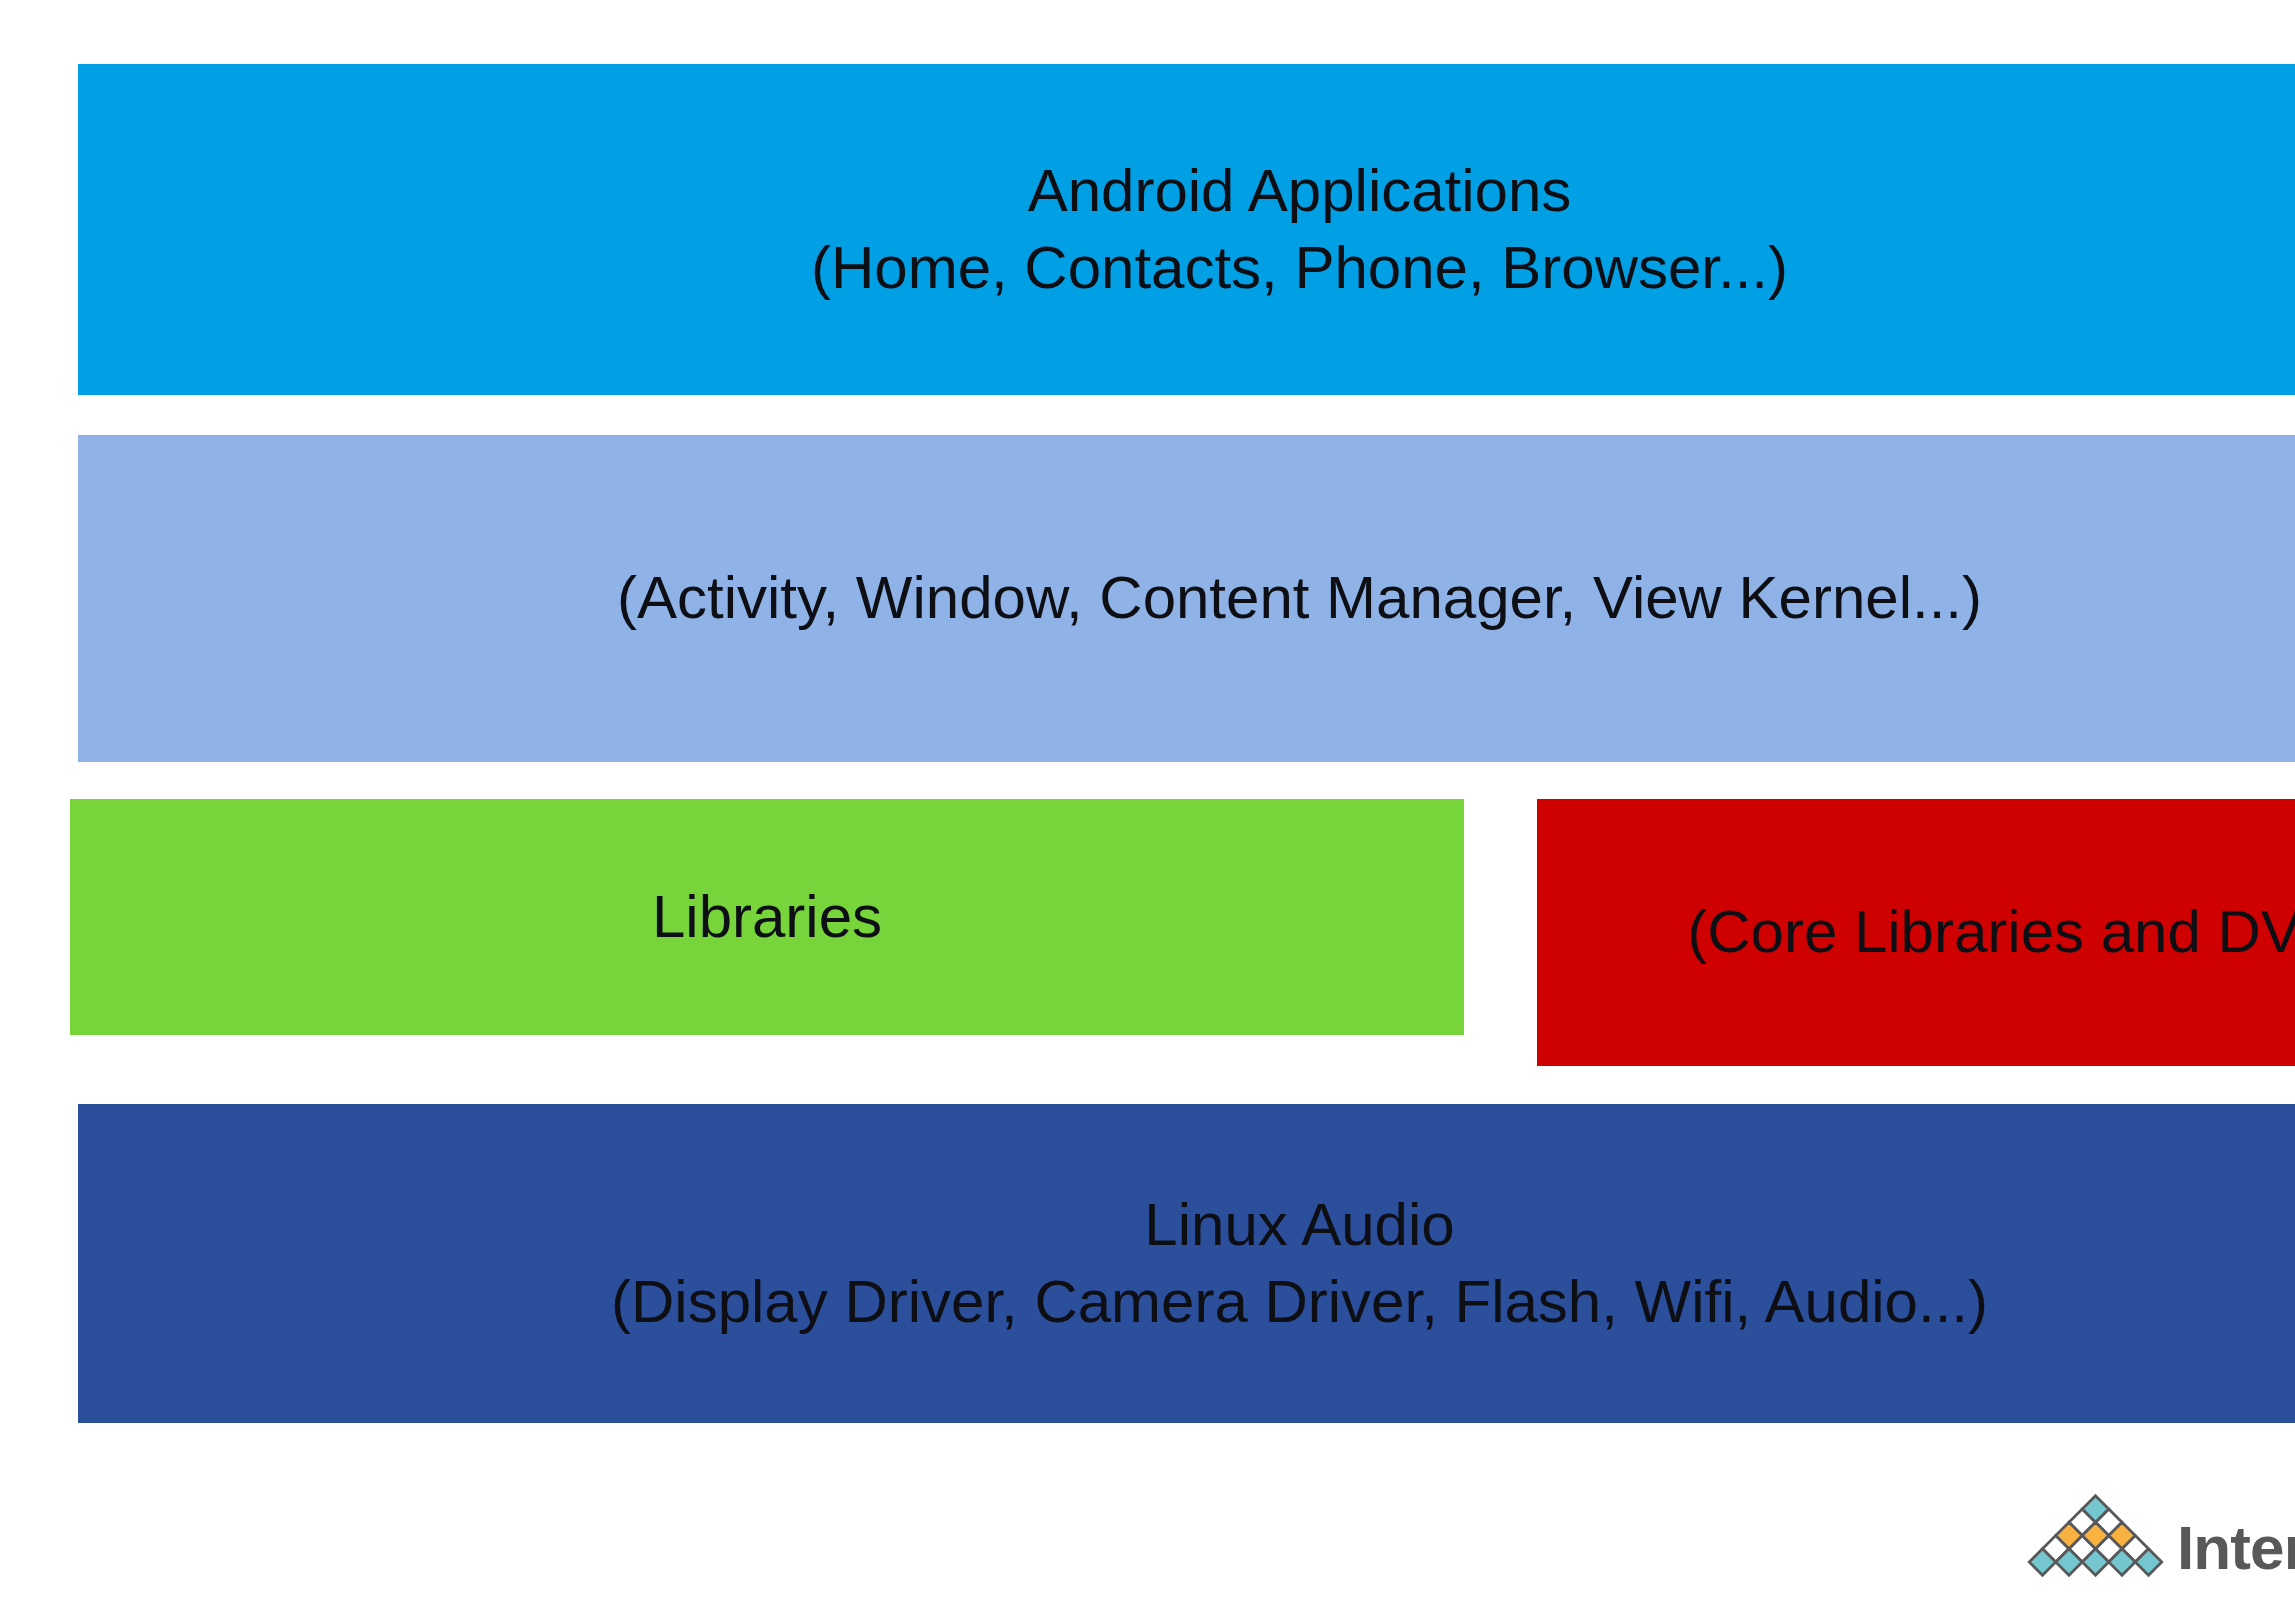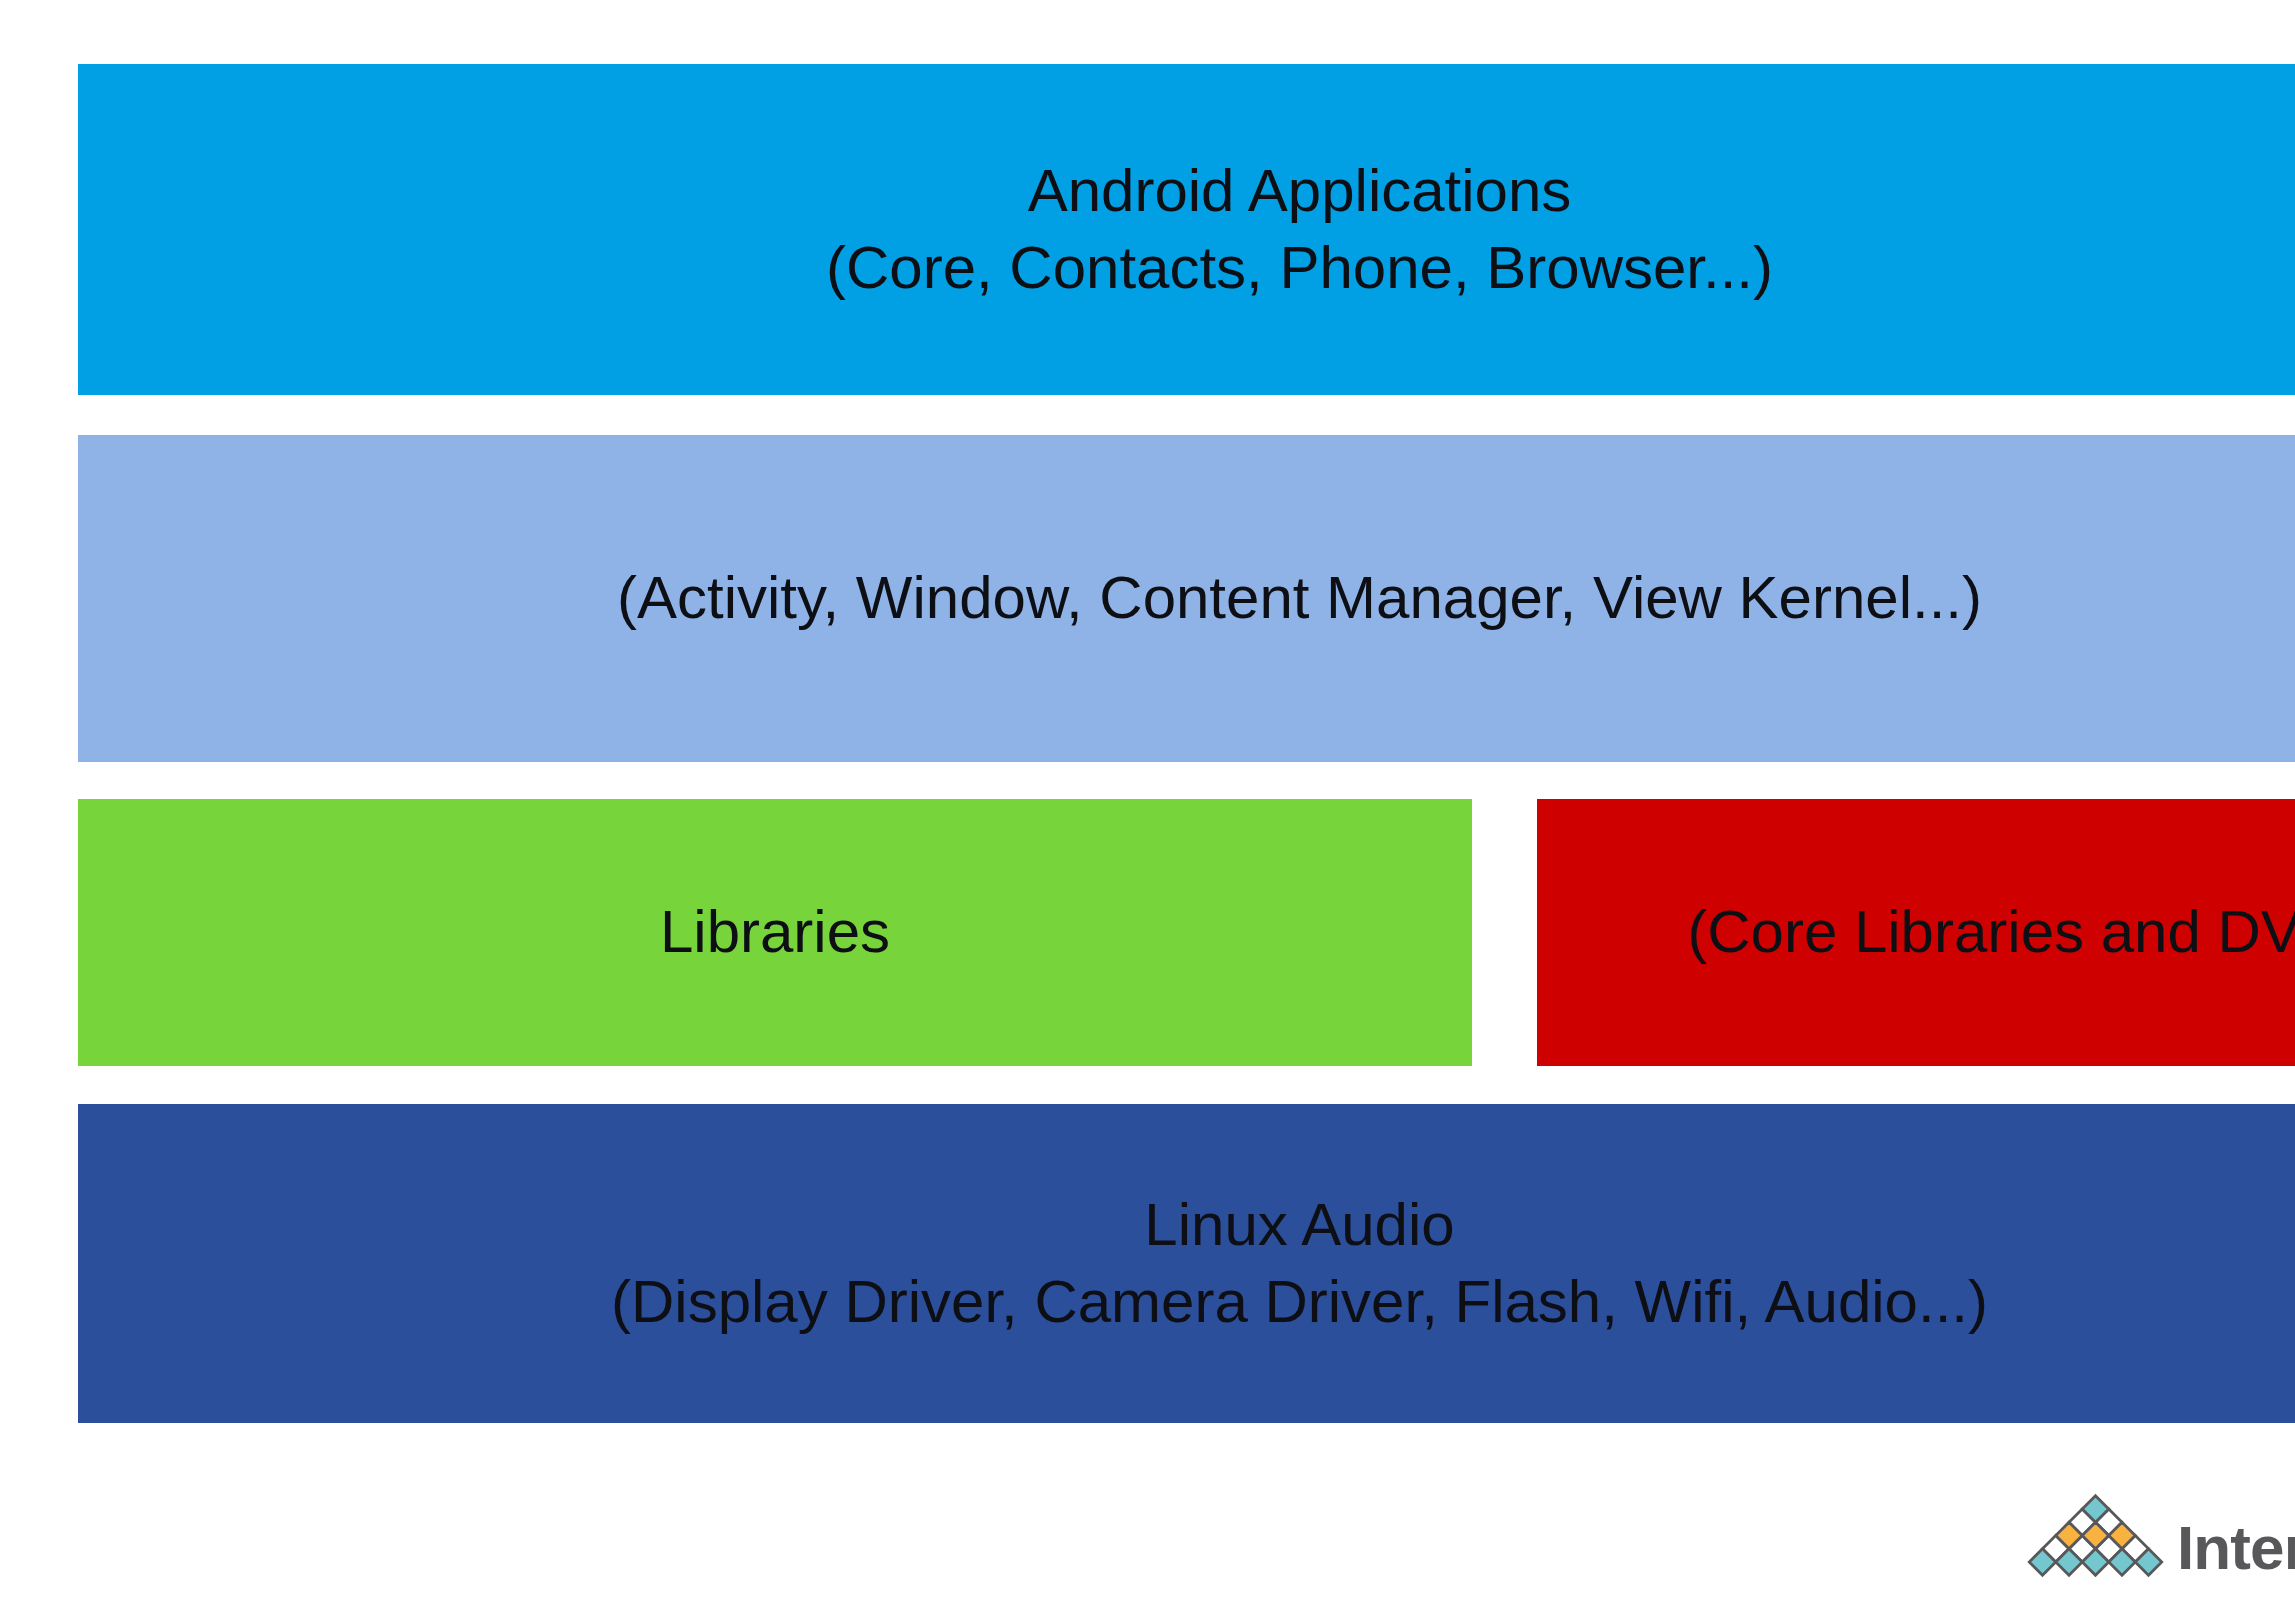--- a/index.html
+++ b/index.html
@@ -17,21 +17,21 @@
     align-items: center;
     justify-content: center;
     text-align: center;
     color: var(--text, #0d0f14);
     font-size: 60px;
     line-height: 1.27;
     font-weight: 400;
   }
   .layer-apps      { left: 78px;  top: 64px;  width: 2443px; height: 331px; background: var(--apps); }
   .layer-framework { left: 78px;  top: 435px;  width: 2443px; height: 327px; background: var(--framework); }
-  .layer-libraries { left: 78px;  top: 799px; width: 1394px; height: 267px; background: var(--libraries); }
+  .layer-libraries { left: 70px;  top: 799px; width: 1394px; height: 236px; background: var(--libraries); }
   .layer-runtime   { left: 1537px; top: 799px; width: 984px; height: 267px; background: var(--runtime); }
   .layer-kernel    { left: 78px;  top: 1104px; width: 2443px; height: 319px; background: var(--kernel); }
 
   .logo-mark {
     position: absolute;
     left: 2026px; top: 1493px;
     width: 139px; height: 85px;
   }
   .logo-mark path { stroke: var(--logo-outline); stroke-width: 6; }
   .d-teal   { fill: var(--logo-teal); }
@@ -49,21 +49,21 @@
   }
   .logo-interview { font-weight: 700; }
 </style>
 </head>
 <body>
 
 <div>
 
   <section class="layer layer-apps">
     <div>Android Applications</div>
-    <div>(Core, Contacts, Phone, Browser...)</div>
+    <div>(Home, Contacts, Phone, Browser...)</div>
   </section>
 
   <section class="layer layer-framework">
     <div>(Activity, Window, Content Manager, View Kernel...)</div>
   </section>
 
   <section class="layer layer-libraries">
     <div>Libraries</div>
   </section>
 

